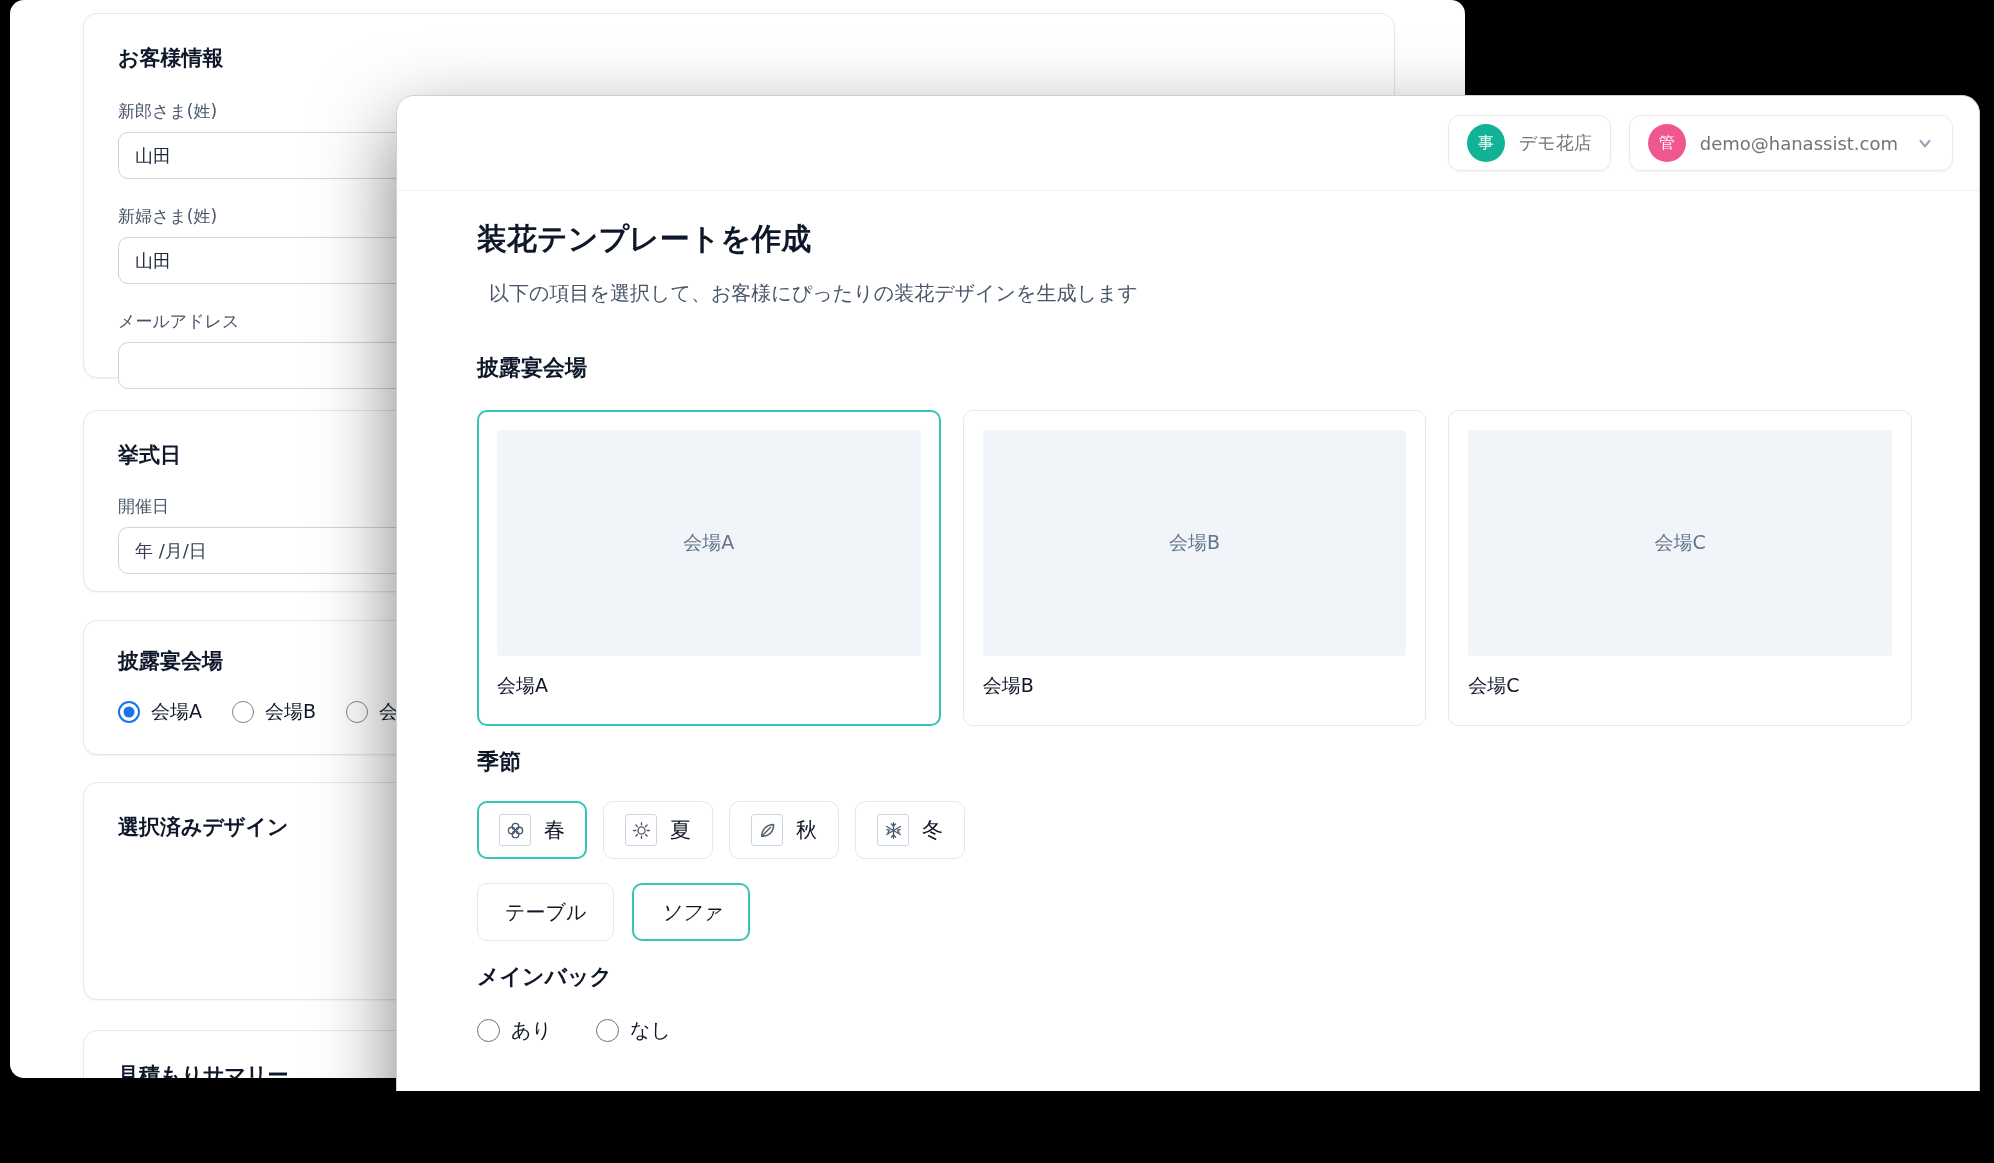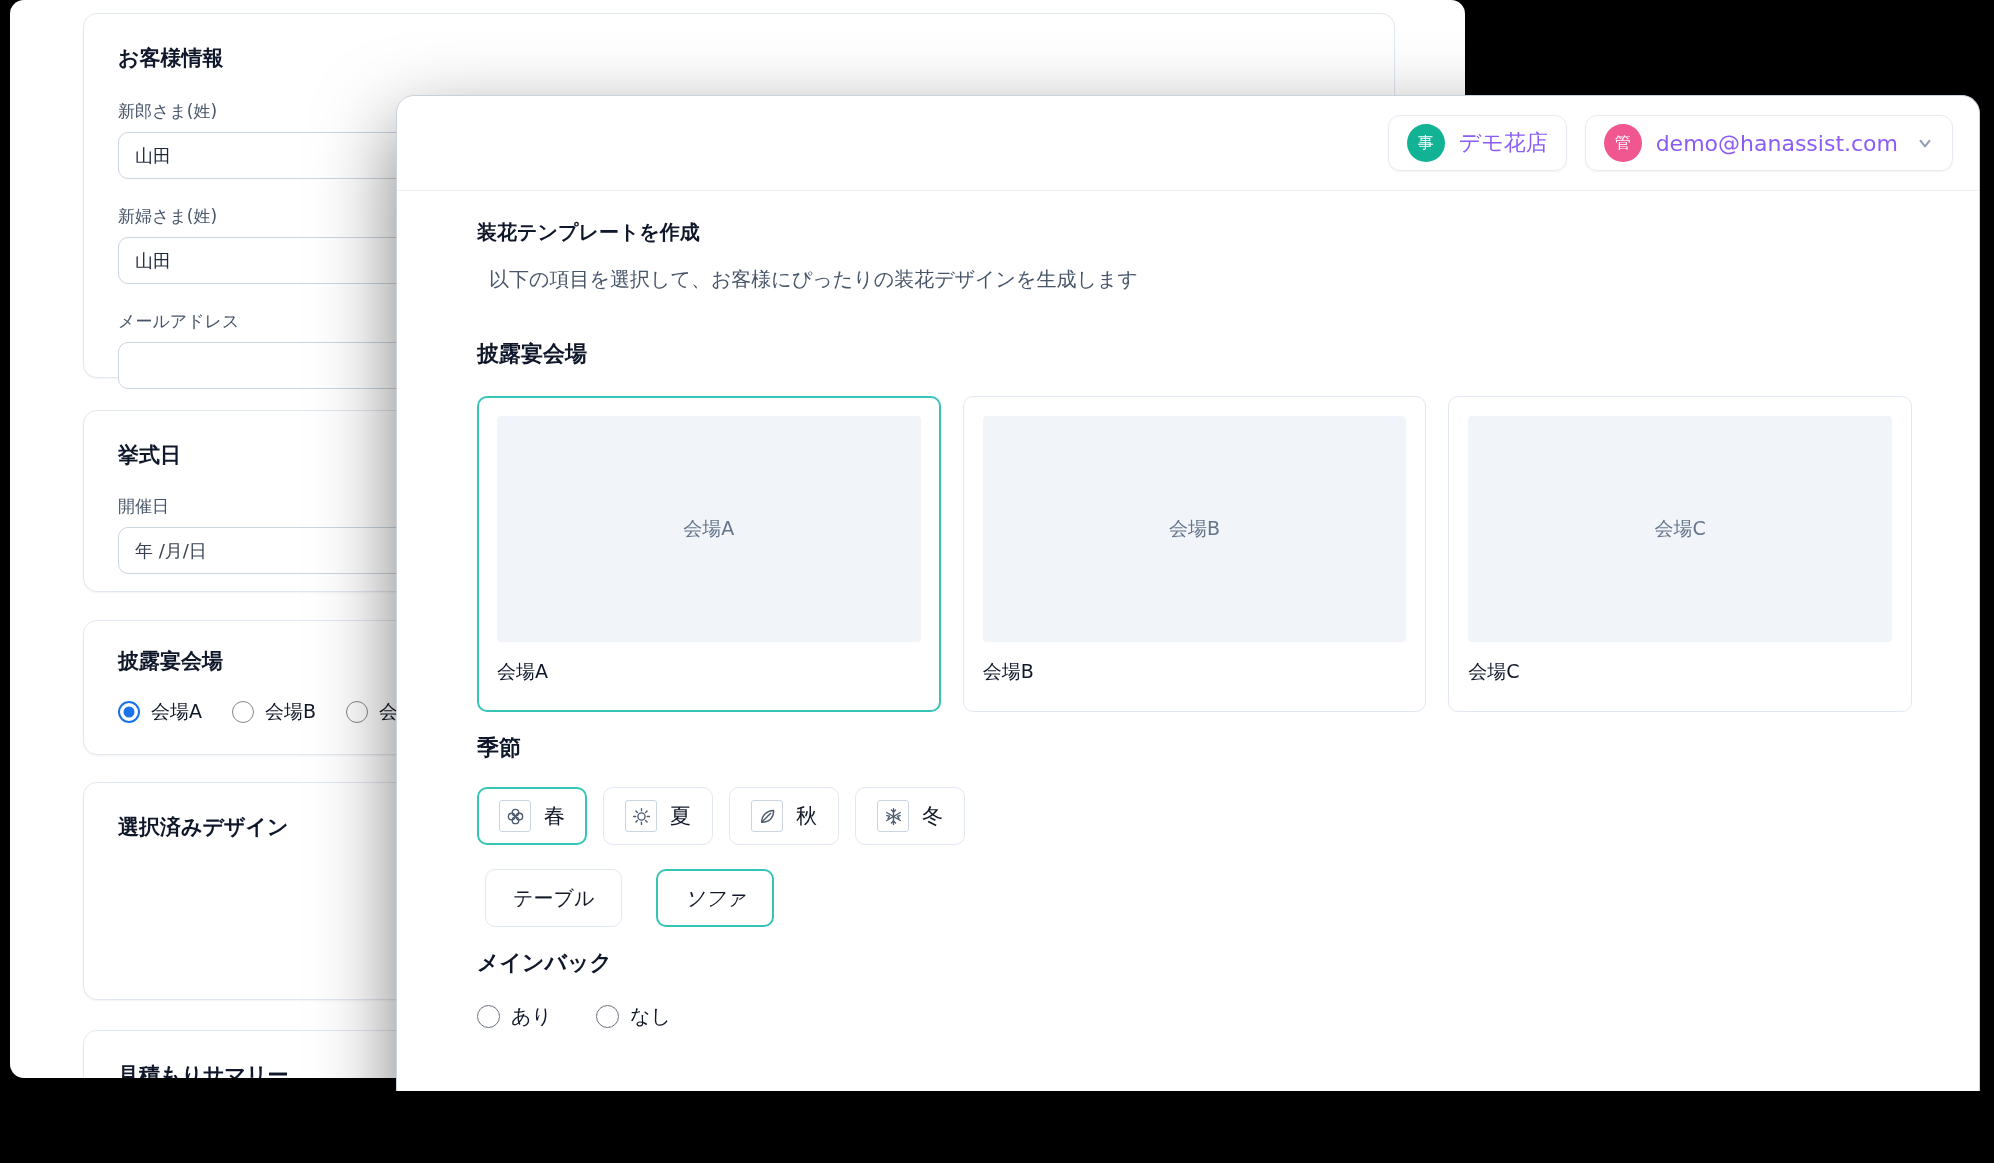--- a/index.html
+++ b/index.html
@@ -56,25 +56,25 @@
     display:flex; align-items:center; gap:14px; height:56px; padding:0 18px;
     border:1px solid #e7ebf1; border-radius:12px; background:#fff;
     box-shadow:0 1px 2px rgba(15,23,42,.05); cursor:pointer;
   }
   .avatar {
     width:38px; height:38px; border-radius:50%; color:#fff;
     display:flex; align-items:center; justify-content:center; font-size:16px; flex:0 0 auto;
   }
   .avatar-teal { background:#12b394; }
   .avatar-pink { background:#f0568f; }
-  .badge-label { font-size:22px; color:#8b5cf6; }
+  .badge-label { font-size:18px; color:#737373; }
   .chev { margin-left:4px; display:flex; }
 
   .main-content { padding:28px 80px 0; }
-  .page-title { font-size:20px; font-weight:bold; color:#0f172a; margin:0 0 20px; }
+  .page-title { font-size:30px; font-weight:bold; color:#0f172a; margin:0 0 20px; }
   .page-subtitle { font-size:20px; color:#475569; margin:0 12px 46px; }
   .section-heading { font-size:22px; font-weight:bold; color:#0f172a; margin:0; }
   .mt-sect { margin-top:21px; }
   .mt-sect-sm { margin-top:37px; }
 
   .venue-grid {
     margin-top:27px; display:grid; grid-template-columns:repeat(3,1fr); gap:22px; width:1435px;
   }
   .venue-card {
     height:316px; background:#fff; border:1px solid #e2e8f0; border-radius:10px;
@@ -94,21 +94,21 @@
     background:#fff; border:1px solid #e2e8f0; border-radius:10px;
     font-family:inherit; font-size:21px; color:#111827; cursor:pointer;
   }
   .season-btn.selected { border:2px solid #35c4b5; padding:0 20px; }
   .icon-box {
     width:32px; height:32px; border:1px solid #cbd5e1; border-radius:3px;
     display:flex; align-items:center; justify-content:center; background:#fff; flex:0 0 auto;
   }
   .icon-box svg { stroke:#4b5a6e; fill:none; stroke-width:1.3; stroke-linecap:round; stroke-linejoin:round; }
 
-  .toggle-row { margin-top:24px; display:flex; gap:34px;margin-left:8px; }
+  .toggle-row { margin-top:24px; display:flex; gap:18px; }
   .toggle-btn {
     height:58px; padding:0 27px; background:#fff; border:1px solid #e2e8f0; border-radius:10px;
     font-family:inherit; font-size:20px; color:#111827; cursor:pointer;
   }
   .toggle-btn.selected { border:2px solid #35c4b5; padding:0 26px;font-style:italic; }
 
   .mainback-row { margin-top:25px; display:flex; gap:44px; }
   .mainback-row .radio-opt { font-size:20px; }
   .mainback-row .radio { width:23px; height:23px; border-color:#6b7280; border-width:1.5px; }
 </style>

